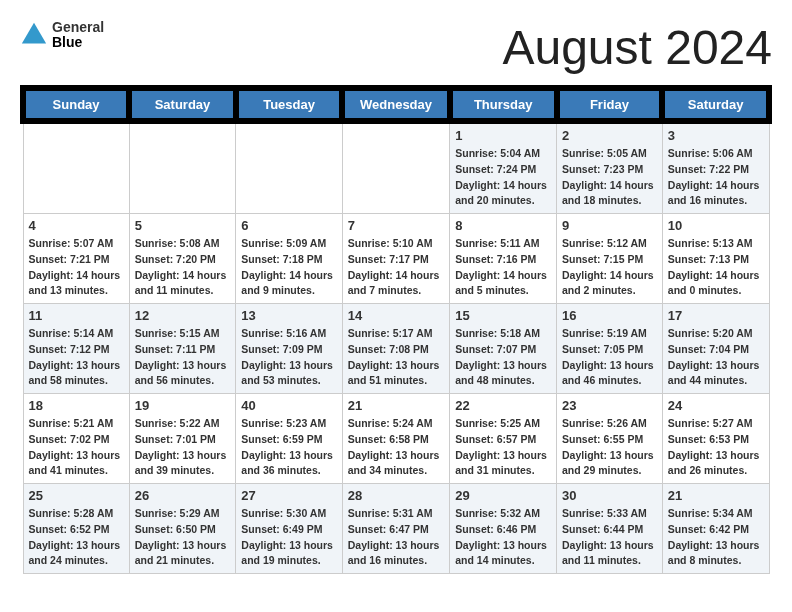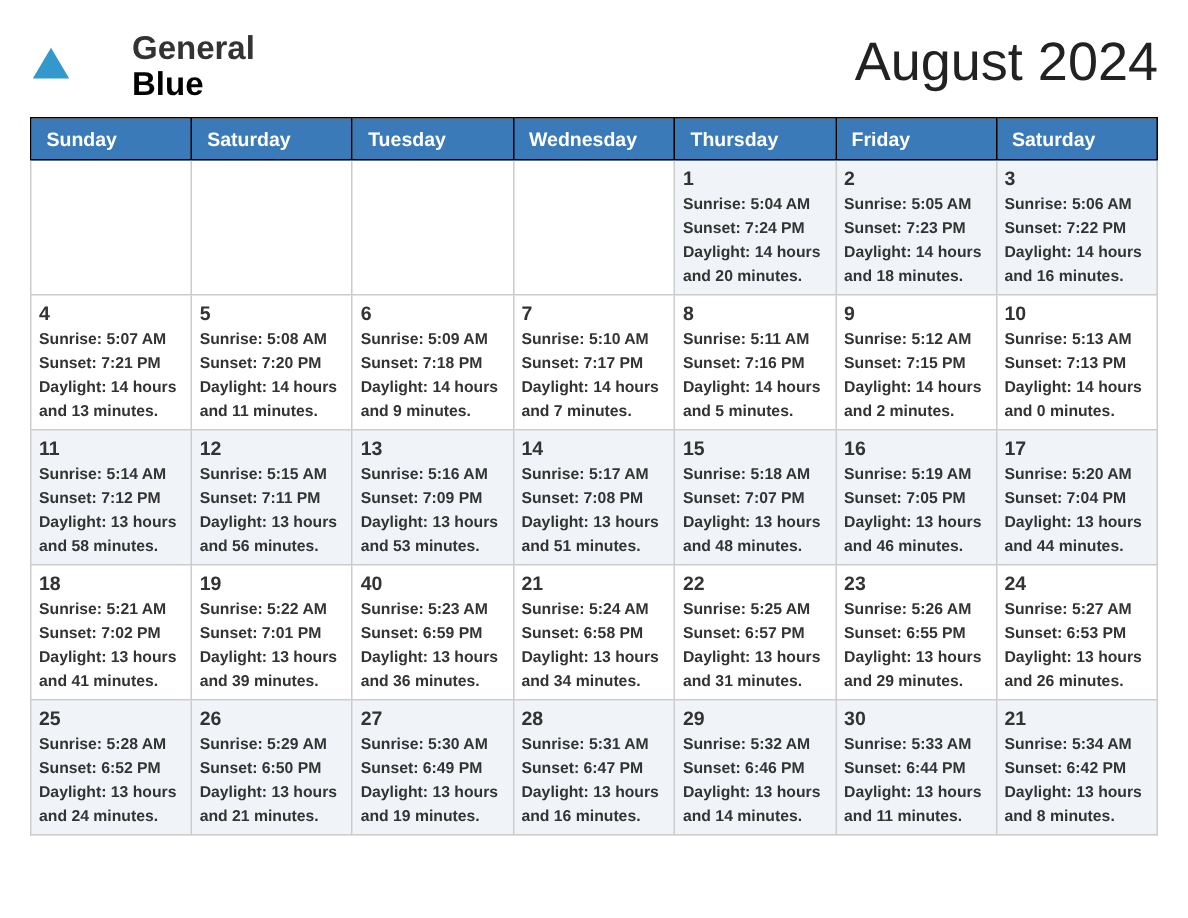--- a/index.html
+++ b/index.html
@@ -15,56 +15,55 @@
       justify-content: space-between;
       align-items: flex-start;
       margin-bottom: 10px;
     }
     .logo {
       display: flex;
       align-items: center;
       gap: 4px;
     }
     .logo-text {
-      font-size: 22px;
+      font-size: 14px;
       font-weight: bold;
       line-height: 1.1;
-      margin-left: 36px;
     }
     .logo-general { color: #333; }
     .logo-blue { color: #000000; }
     .logo-icon {
       width: 28px;
       height: 28px;
     }
     .title-area {
       text-align: right;
     }
     .month-title {
-      font-size: 36px;
+      font-size: 48px;
       font-weight: normal;
       color: #222;
     }
     .location {
       font-size: 16px;
       color: #444;
     }
     .calendar-table {
       width: 100%;
       border-collapse: collapse;
       font-size: 11px;
     }
     .calendar-table thead tr th {
       background-color: #3a7ab8;
       color: #fff;
       padding: 6px 10px;
-      text-align: left;
+      text-align: center;
       font-size: 13px;
       font-weight: bold;
-      border: 1px solid #000000;
+      border: 6px solid #000000;
     }
     .calendar-table tbody tr td {
       border: 1px solid #ccc;
       vertical-align: top;
       padding: 4px 5px;
       height: 90px;
       width: 108px;
       background: #fff;
     }
     .calendar-table tbody tr:nth-child(odd) td {

